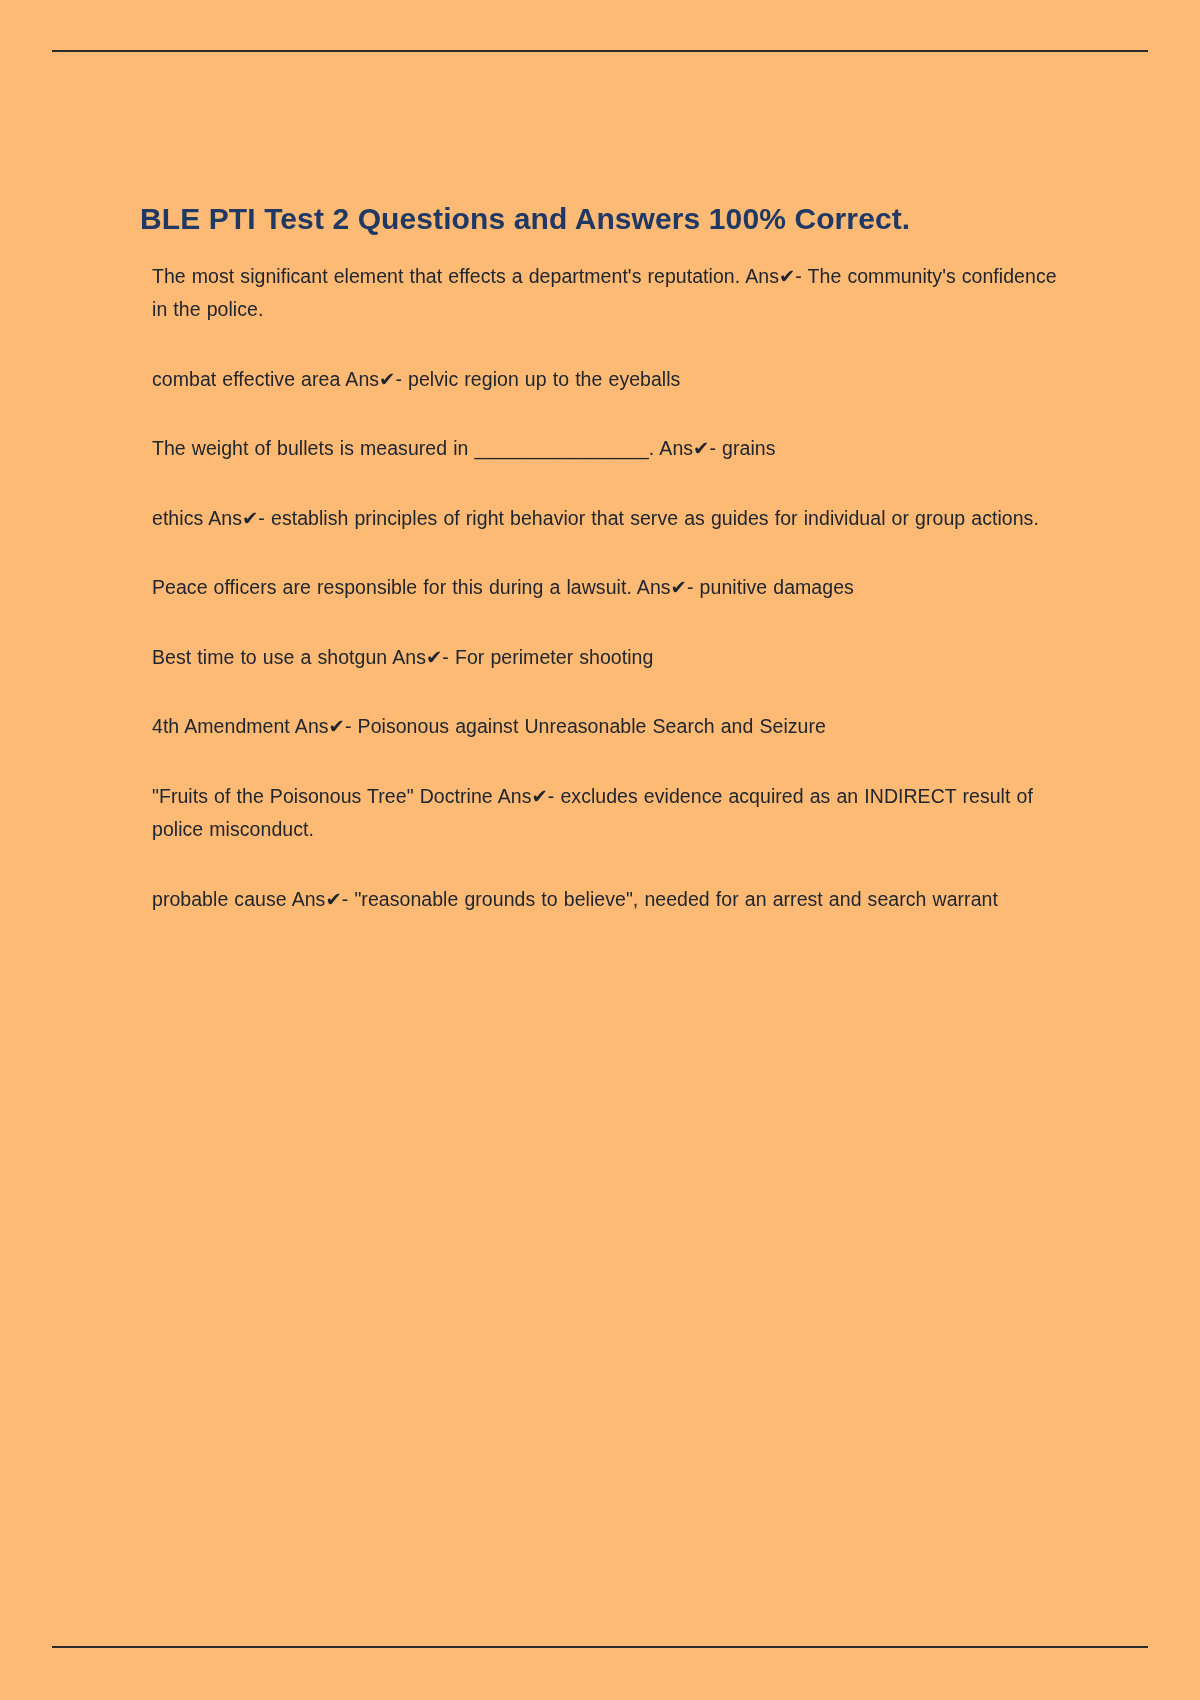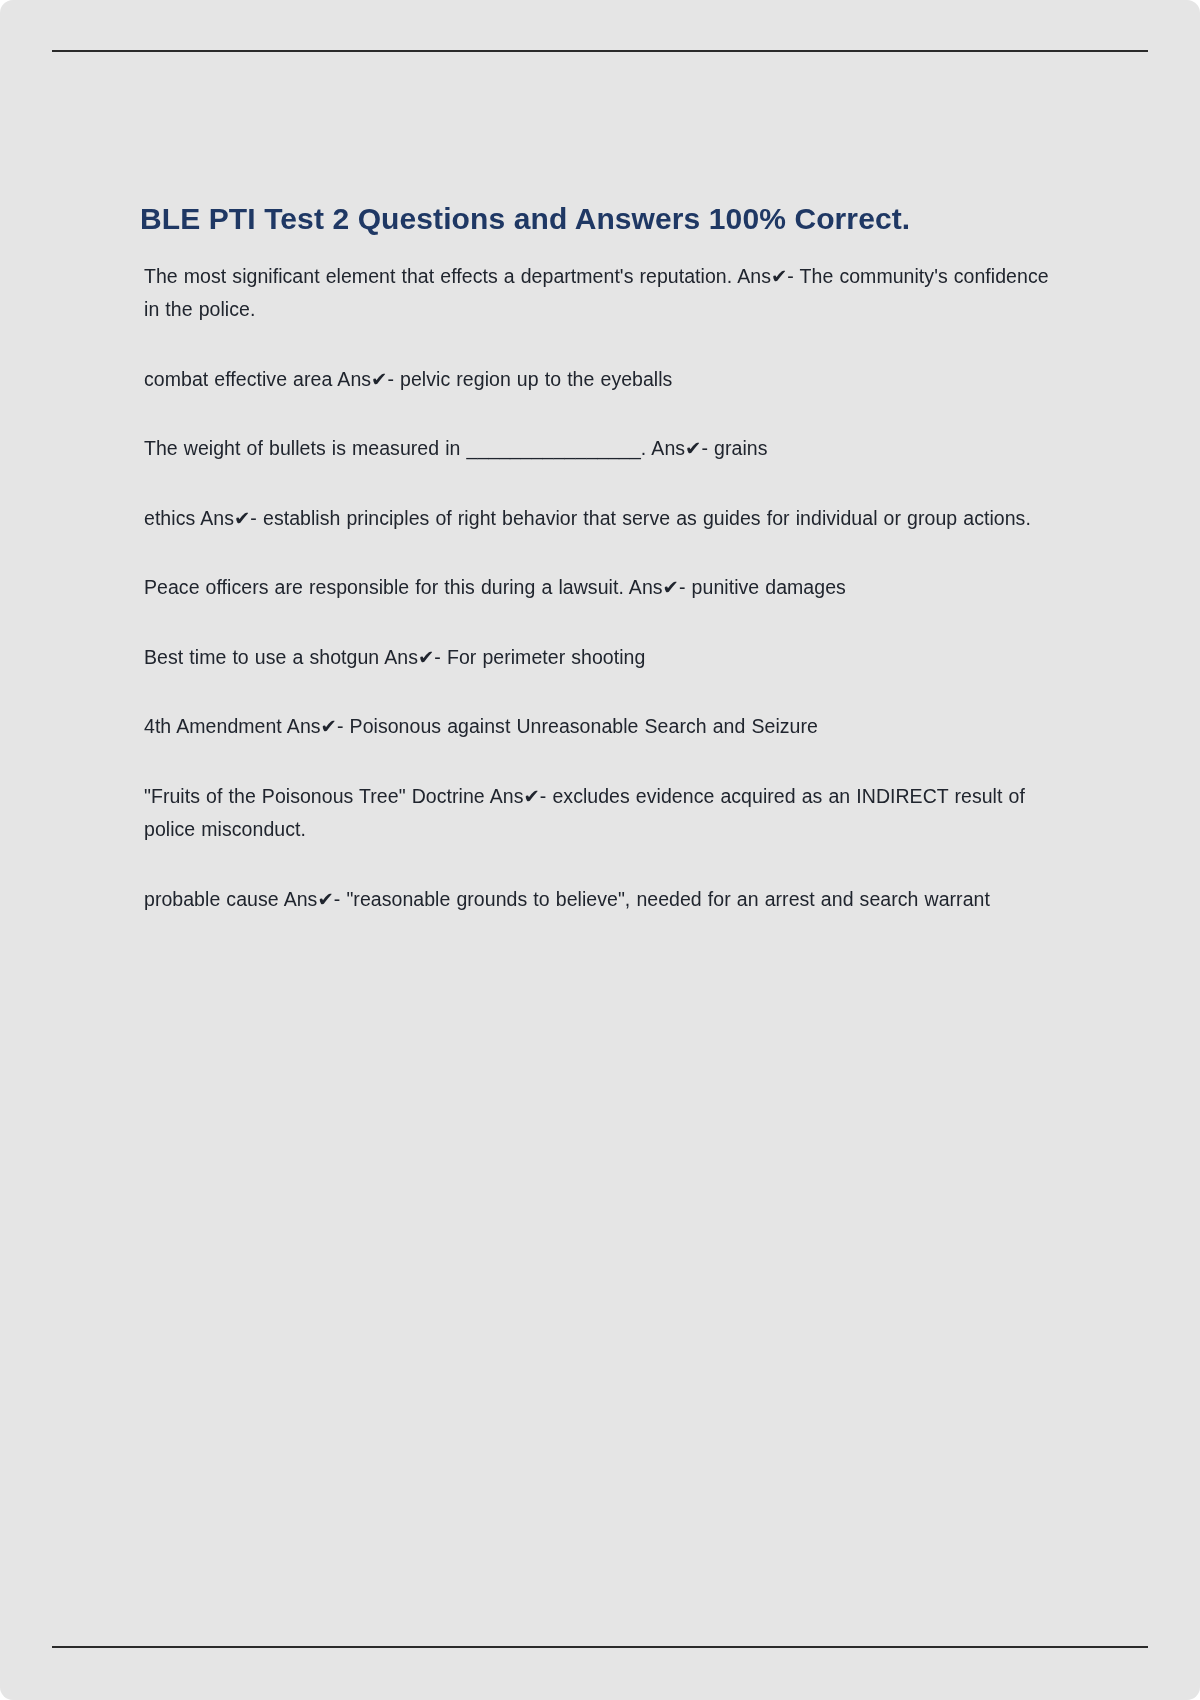--- a/index.html
+++ b/index.html
@@ -11,22 +11,21 @@
     width: 1200px;
     height: 1700px;
     font-family: "Liberation Sans", sans-serif;
     color: #20252e;
     position: relative;
     overflow: hidden;
   }
   .page {
     position: absolute;
     inset: 0;
-    background: #e5e5e5;
-    border-radius: 13px;
+    background: #fdba74;
   }
   .rule {
     position: absolute;
     left: 52px;
     right: 52px;
     height: 0;
     border-top: 2px solid #2b2b2b;
   }
   .rule-top { top: 50px; }
   .rule-bottom { bottom: 52px; }
@@ -44,21 +43,21 @@
     color: #1f3864;
     letter-spacing: 0.1px;
     margin: 0 0 22px 0;
     line-height: 1.25;
   }
 
   .qa-block {
     font-size: 19.5px;
     line-height: 1.72;
     color: #20252e;
-    margin: 0 0 36px 4px;
+    margin: 0 0 36px 12px;
     letter-spacing: 0.05px;
     word-spacing: 0.6px;
   }
   .qa-block:last-child { margin-bottom: 0; }
 </style>
 </head>
 <body>
 
 <div class="page">
 

